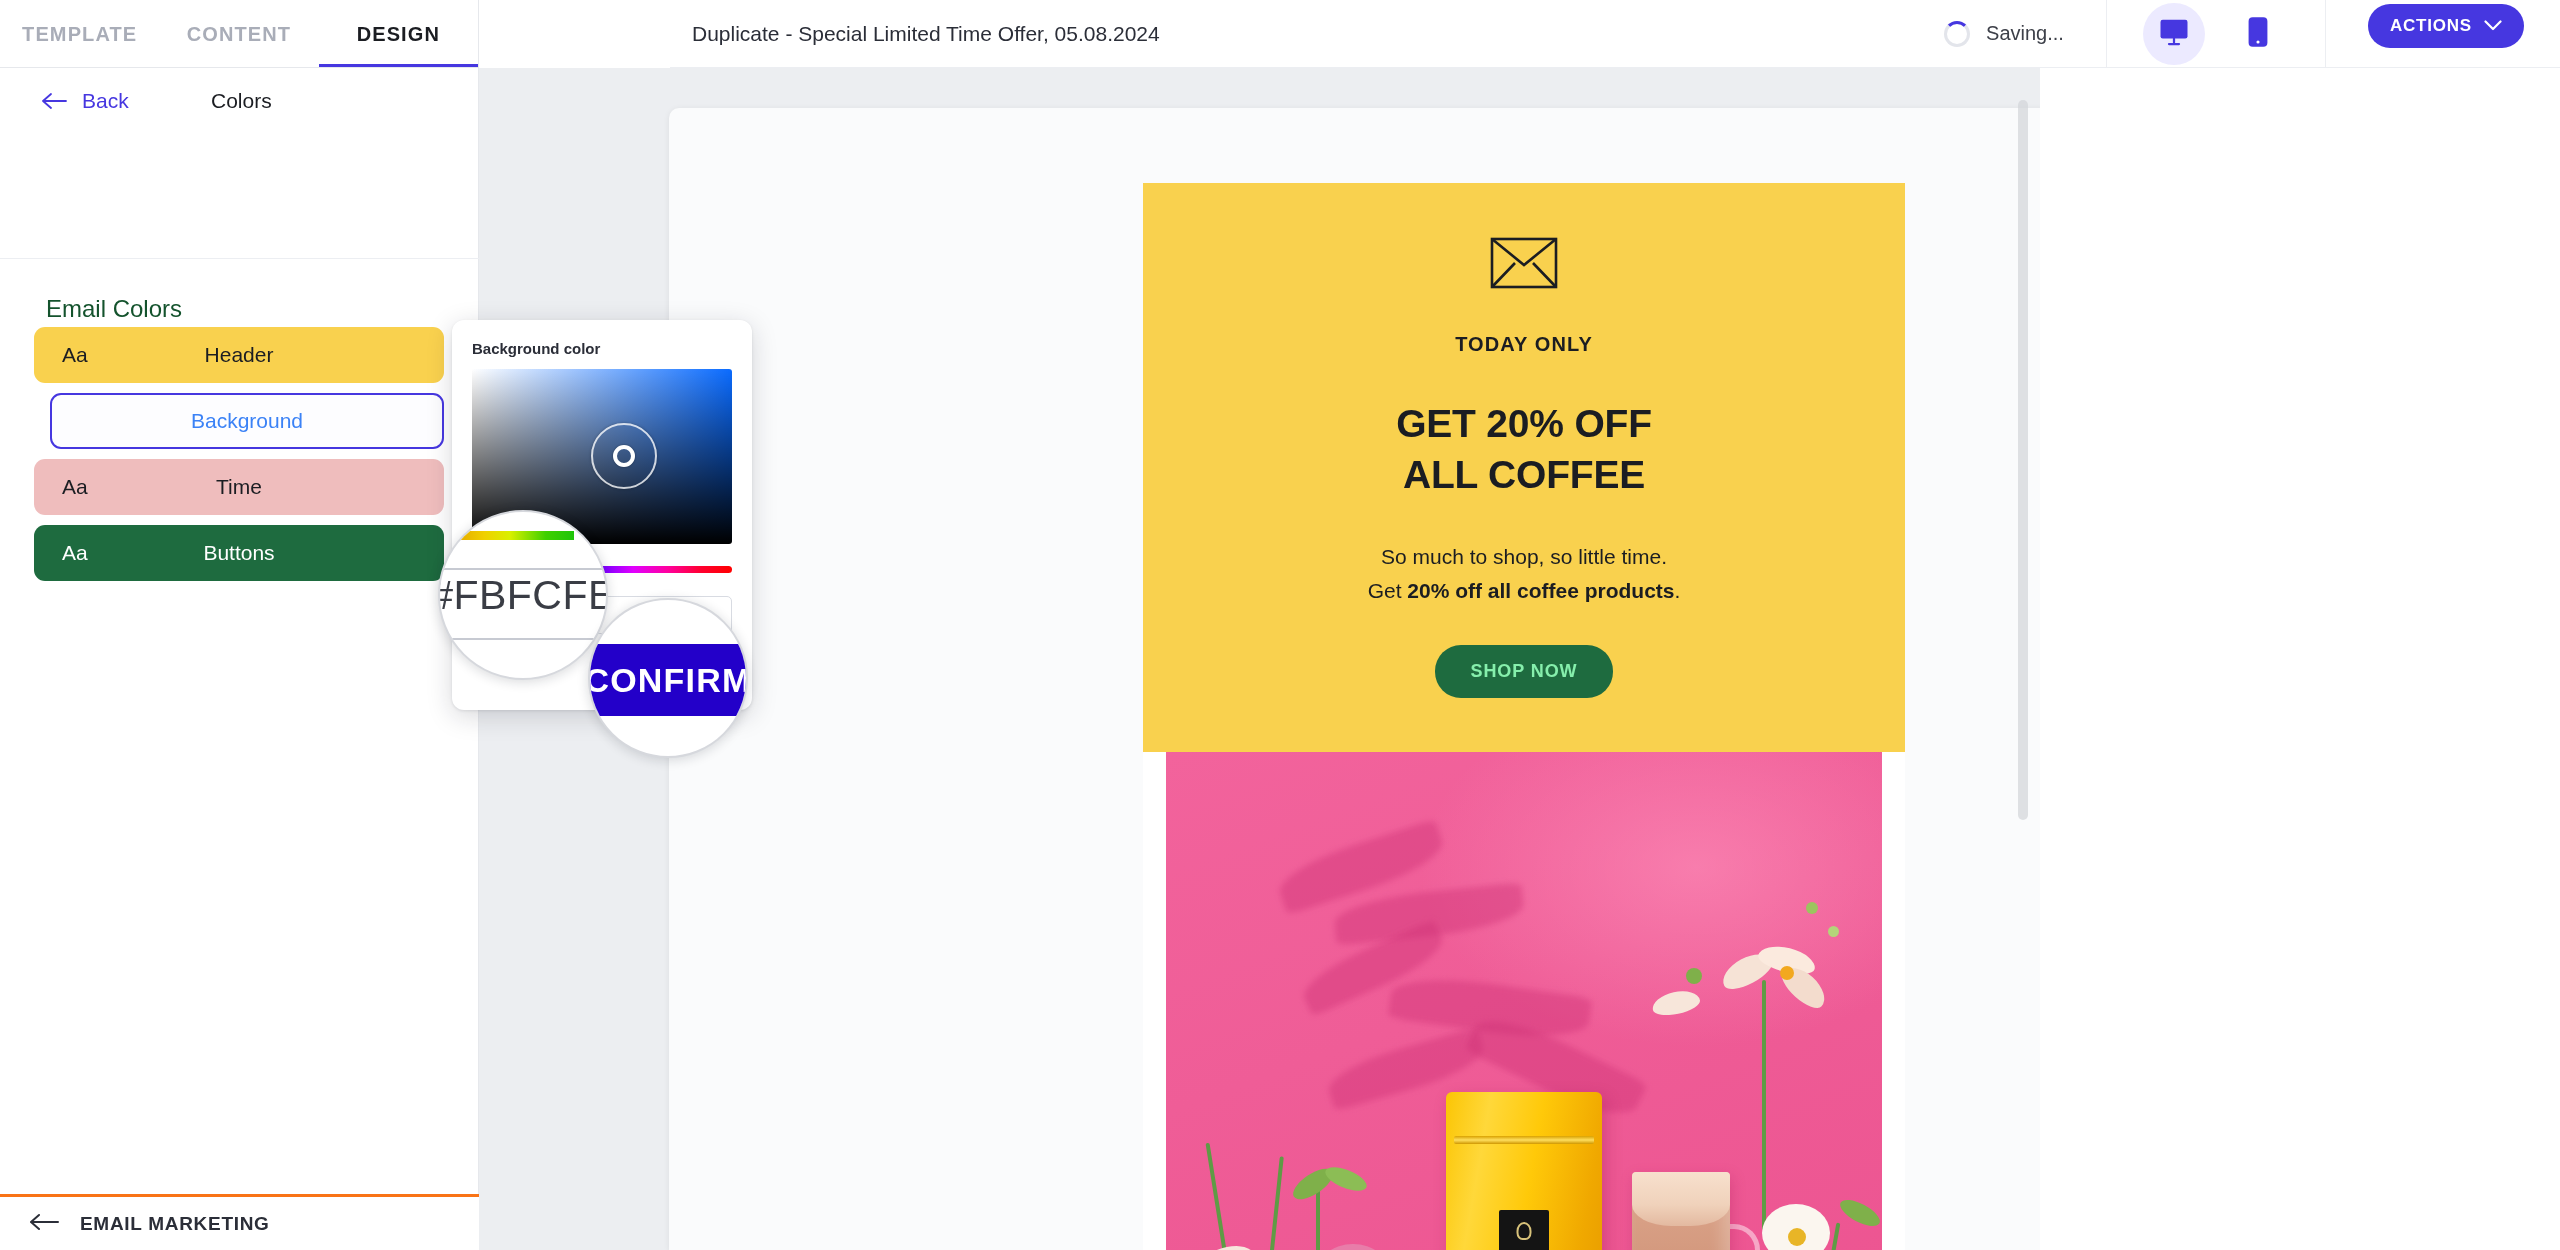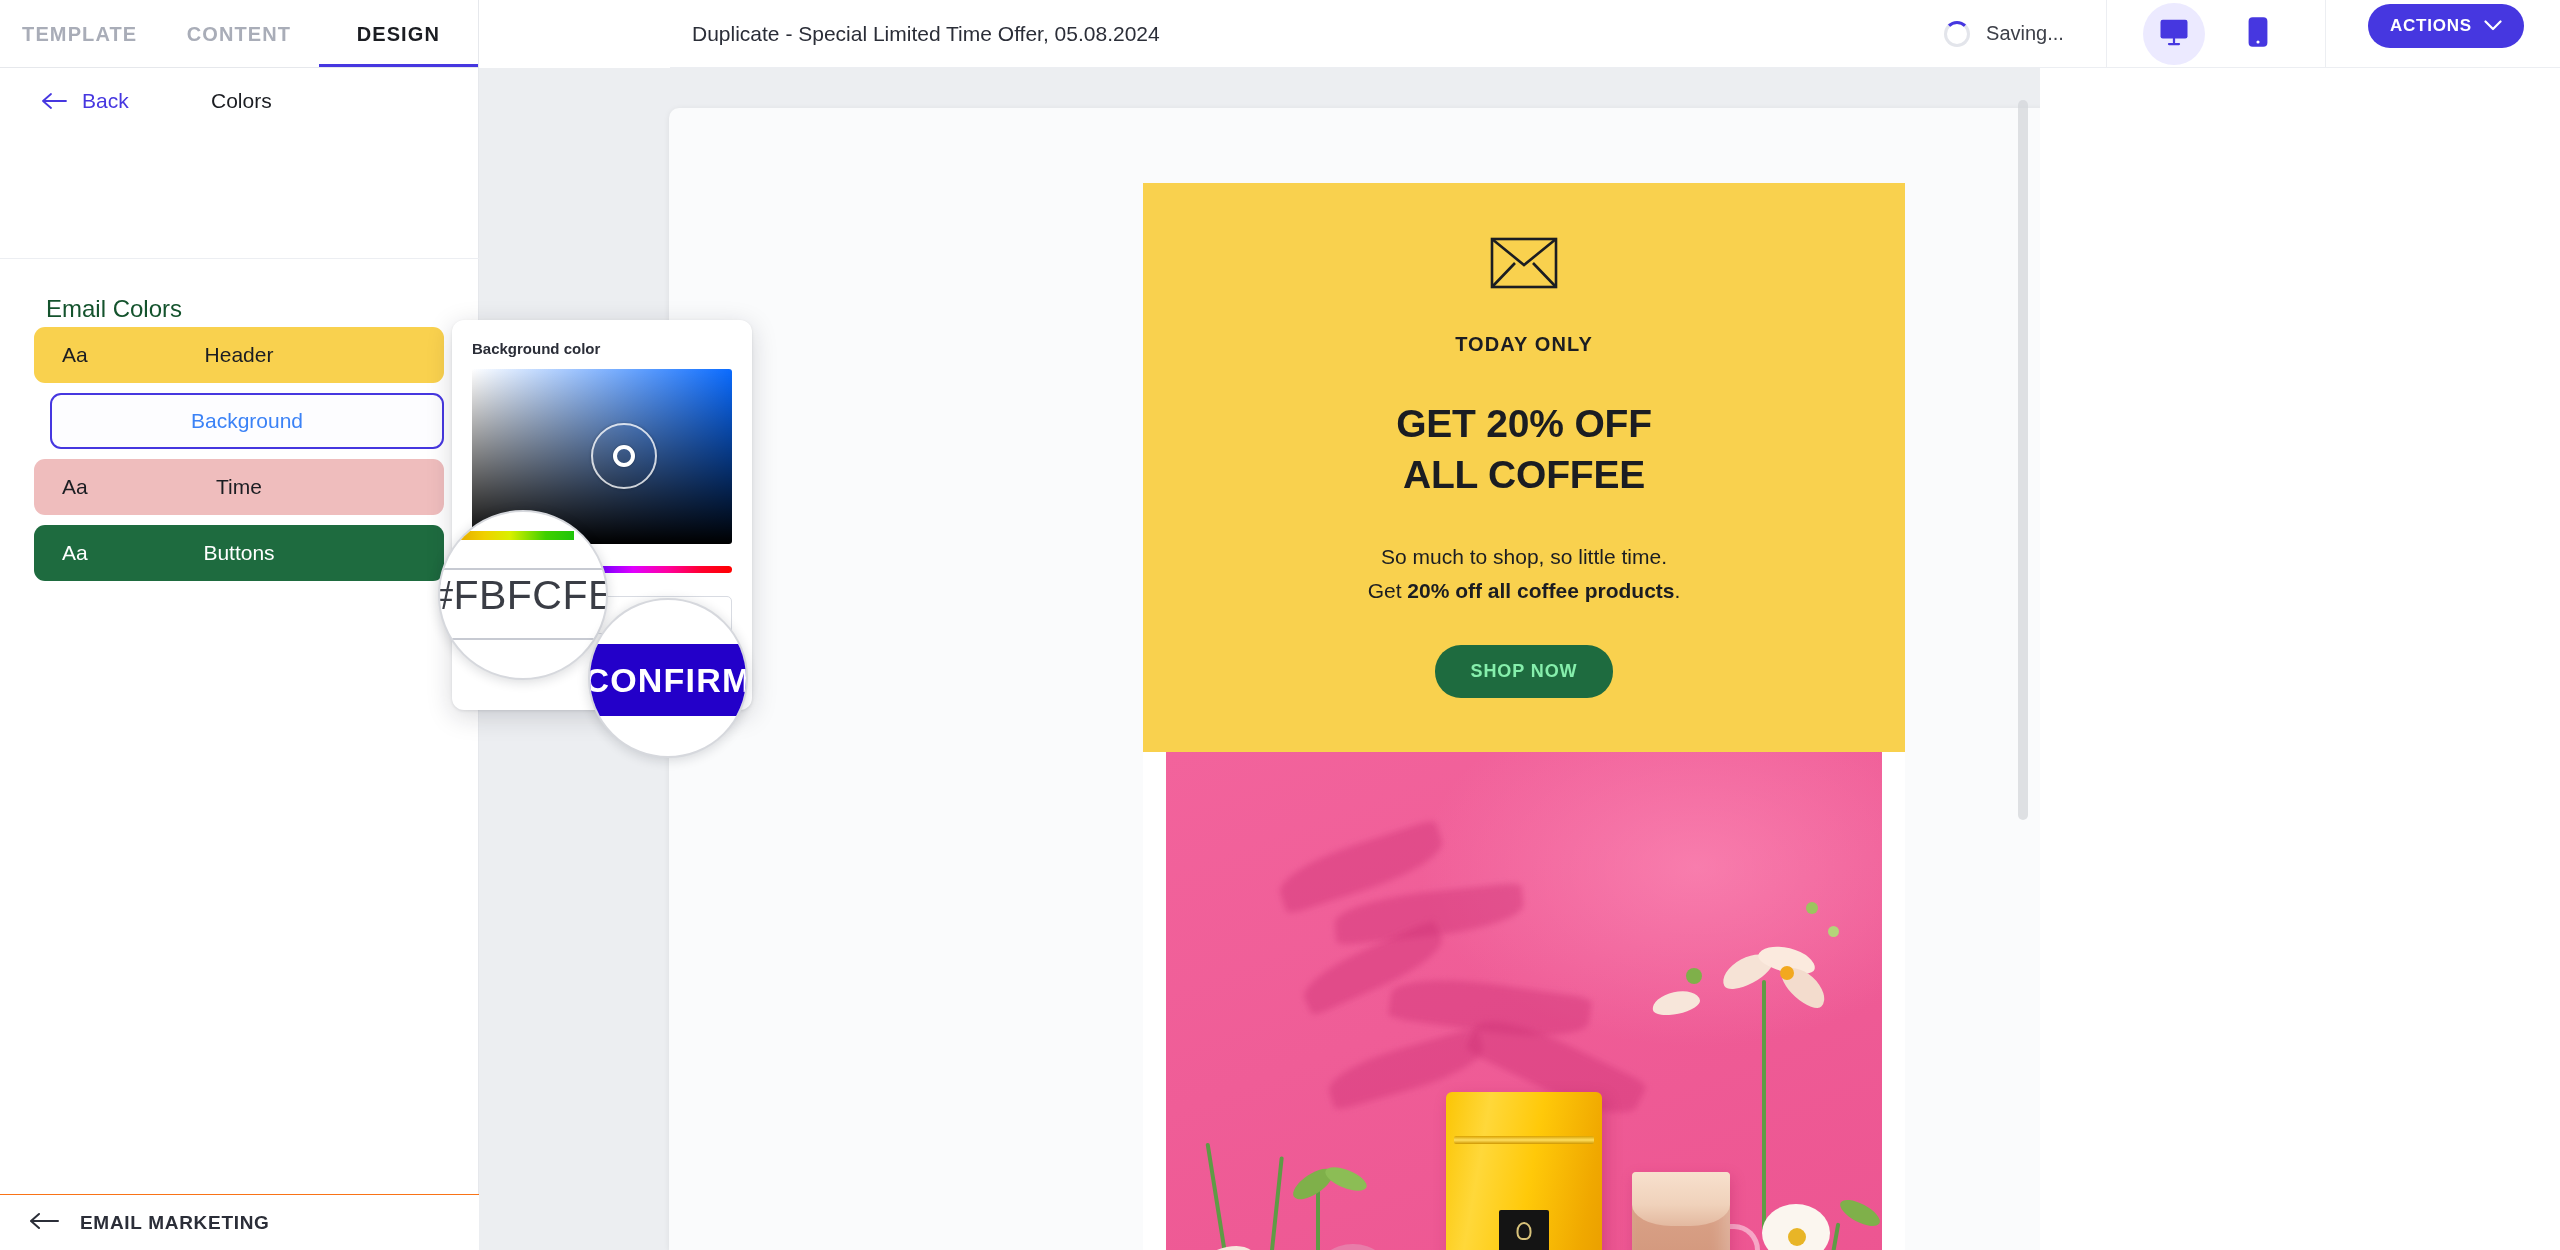--- a/index.html
+++ b/index.html
@@ -148,21 +148,21 @@
     position:absolute; left: -22px; right: -22px; top: 44px; height: 72px;
     background:#2300c9; display:flex; align-items:center; justify-content:center;
   }
   #loupe-confirm .cbtn span {
     color:#fff; font-size: 34px; font-weight:700; letter-spacing: 1.2px;
   }
 
   
   #bottombar {
     position:absolute; left: 0; bottom: 0; width: 479px; height: 56px;
-    background:#ffffff; border-top: 1px solid #f97316;
+    background:#ffffff; border-top: 3px solid #f97316;
     display:flex; align-items:center; gap: 20px; padding-left: 30px; z-index: 30;
   }
   #bottom-label {
     font-size: 19px; font-weight: 700; letter-spacing: .7px; color:#2b2e38;
   }
 
   
   #topbar {
     position:absolute; left: 670px; top: 0; width: 1890px; height: 68px;
     background:#ffffff; display:flex; align-items:center; z-index: 15;

